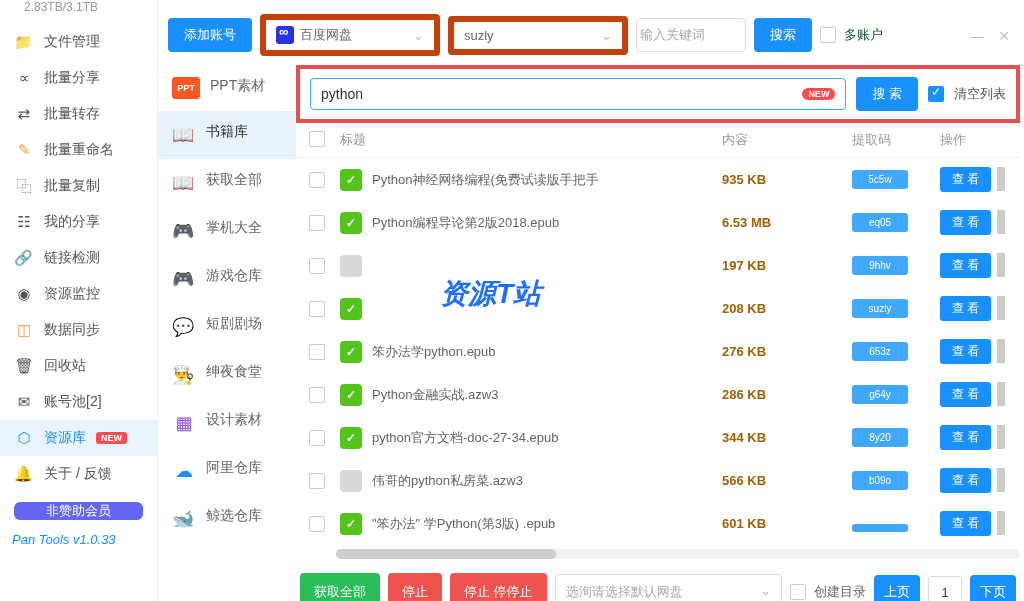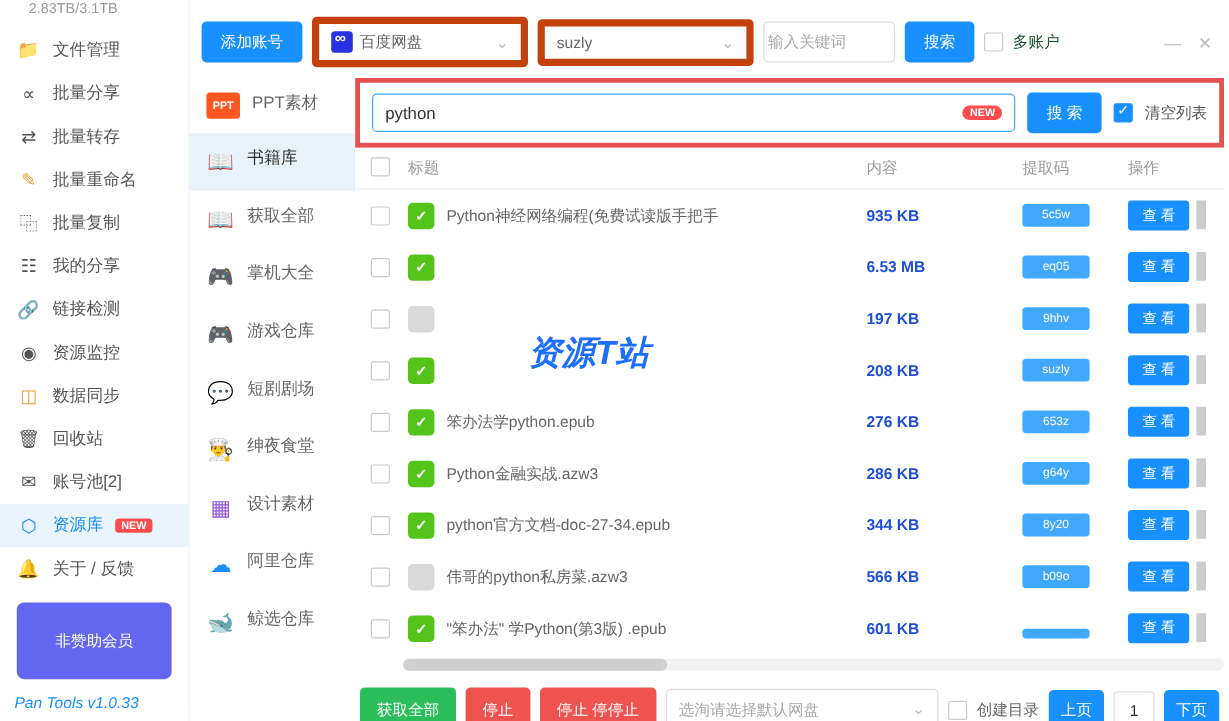--- a/index.html
+++ b/index.html
@@ -9,21 +9,21 @@
 .account-row { display: flex; align-items: center; padding: 10px 8px 4px; gap: 8px; }
 .avatar { width: 36px; height: 36px; border-radius: 50%; border: 2px solid #e33; background: radial-gradient(circle at 50% 40%, #2a5, #073); position: relative; }
 .account-name { font-size: 16px; color: #333; font-weight: 500; }
 .storage { color: #999; font-size: 12px; padding: 0 14px 10px 24px; }
 
 .nav-item { display: flex; align-items: center; gap: 10px; padding: 9px 14px; color: #555; cursor: pointer; font-size: 14px; }
 .nav-item.active { background: #eaf4ff; color: #1890ff; }
 .nav-icon { width: 20px; height: 18px; display: inline-flex; align-items: center; justify-content: center; font-size: 15px; color: inherit; }
 .new-badge { background: #ff4d4f; color: #fff; font-size: 9px; padding: 1px 5px; border-radius: 3px; font-weight: bold; }
 
-.member-btn { margin: 10px 14px; padding: 23px 12px; background: #6366f1; color: #fff; border-radius: 6px; text-align: center; font-size: 13px; }
+.member-btn { margin: 10px 14px; padding: 0 12px; background: #6366f1; color: #fff; border-radius: 6px; text-align: center; font-size: 13px; }
 .version { color: #1890ff; font-size: 13px; padding: 2px 12px; font-style: italic; }
 
 .category-sidebar { position: absolute; left: 158px; top: 65px; width: 138px; height: 520px; background: #fff; }
 .cat-item { display: flex; align-items: flex-start; gap: 10px; padding: 12px 14px; color: #666; cursor: pointer; font-size: 14px; }
 .cat-item.active { background: #e8f2fb; color: #333; }
 .cat-icon { width: 24px; height: 24px; display: inline-flex; align-items: center; justify-content: center; font-size: 18px; }
 
 .top-bar { position: absolute; left: 168px; top: 18px; right: 10px; height: 34px; display: flex; gap: 8px; align-items: center; }
 .btn-primary { background: #1890ff; color: #fff; border: none; padding: 8px 16px; border-radius: 4px; font-size: 13px; cursor: pointer; }
 .dropdown { border: 6px solid #c2410c; border-radius: 4px; padding: 6px 10px; display: flex; align-items: center; gap: 6px; min-width: 180px; color: #666; background: #fff; justify-content: space-between; }
@@ -44,21 +44,21 @@
 .col-chk { width: 34px; display: flex; justify-content: center; }
 .col-title { flex: 1; padding-left: 6px; }
 .col-content { width: 130px; }
 .col-code { width: 88px; }
 .col-action { width: 76px; }
 
 .row { display: flex; align-items: center; padding: 9px 4px; font-size: 13px; color: #666; }
 .row .col-title { display: flex; align-items: center; gap: 10px; }
 .file-icon { width: 22px; height: 22px; background: #52c41a; border-radius: 4px; display: inline-flex; align-items: center; justify-content: center; color: #fff; font-size: 12px; font-weight: bold; }
 .file-icon.gray { background: #d9d9d9; }
-.size-text { color: #1d4ed8; font-weight: 600; }
+.size-text { color: #a16207; font-weight: 600; }
 .code-btn { background: #40a9ff; color: #fff; border: none; padding: 4px 12px; border-radius: 3px; font-size: 10px; min-width: 56px; }
 .view-btn { background: #1890ff; color: #fff; border: none; padding: 4px 12px; border-radius: 3px; font-size: 12px; }
 .row-stub { width: 8px; background: #ccc; height: 24px; margin-left: 6px; }
 
 .scroll-track { height: 10px; background: #f2f2f2; margin: 4px 0 8px 40px; border-radius: 5px; position: relative; }
 .scroll-thumb { position: absolute; left: 0; top: 0; height: 10px; width: 220px; background: #cfcfcf; border-radius: 5px; }
 
 .bottom-bar { display: flex; align-items: center; gap: 8px; padding: 6px 4px; }
 .btn-green { background: #2bbd5a; color: #fff; border: none; padding: 10px 14px; border-radius: 4px; font-size: 13px; }
 .btn-red { background: #ef5350; color: #fff; border: none; padding: 10px 14px; border-radius: 4px; font-size: 13px; }
@@ -237,20 +237,21 @@
           <button class="view-btn">查 看</button>
           <div class="row-stub"></div>
         </div>
   </div>
       <div class="row">
     <div class="col-chk">
           <span class="chk"></span>
         </div>
     <div class="col-title">
       <span class="file-icon ">✓</span>
+      <span>Python编程导论第2版2018.epub</span>
     </div>
     <div class="col-content size-text">6.53 MB</div>
     <div class="col-code"><button class="code-btn">eq05</button></div>
     <div class="col-action" style="display:flex">
           <button class="view-btn">查 看</button>
           <div class="row-stub"></div>
         </div>
   </div>
       <div class="row">
     <div class="col-chk">

